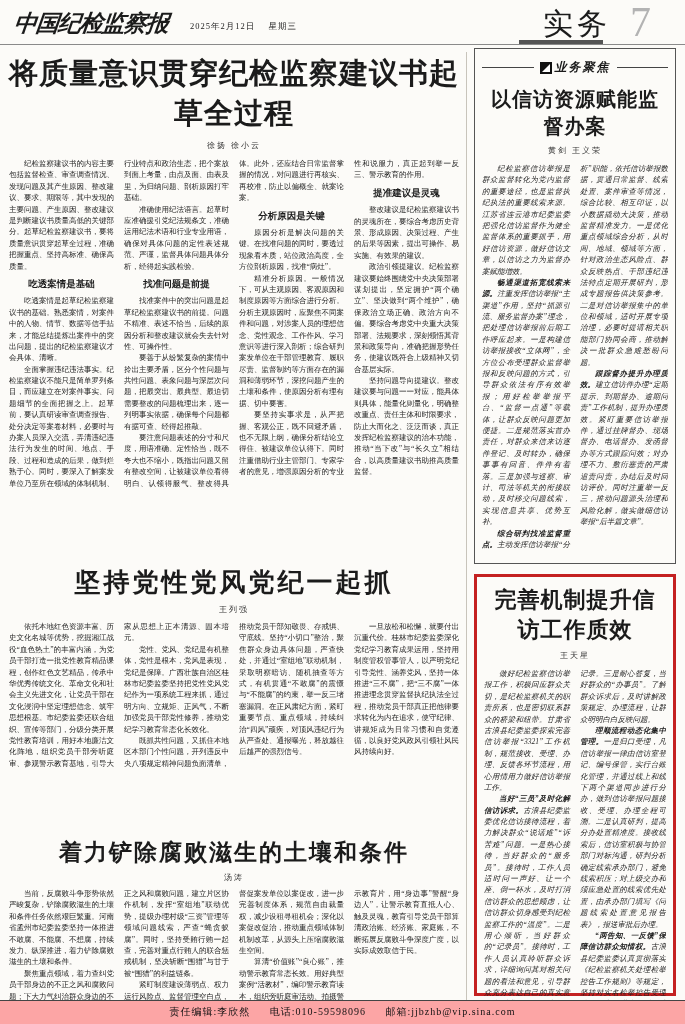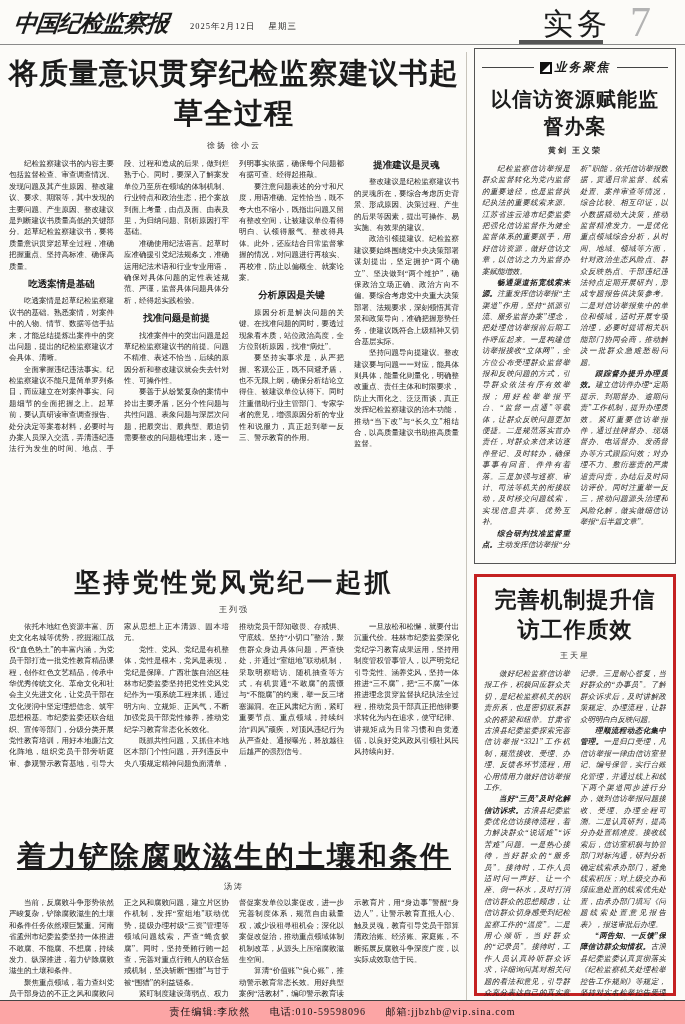--- a/index.html
+++ b/index.html
@@ -32,32 +32,32 @@
   .kai{font-style:italic;}
   
   .a1 h1{font-size:29px;letter-spacing:1px;margin-top:6px;}
   .a1 .byline{margin:6px 0 7px 0;}
   .a1 .body{height:398px;}
   .a2{margin-top:9px;}
   .a2 h2{font-size:26px;letter-spacing:3px;}
   .a2 .byline{margin:4px 0 6px 0;}
   .a2 .body{height:208px;}
   .a3{margin-top:8px;}
-  .a3 h2{font-size:29px;letter-spacing:2px;text-decoration:underline;}
+  .a3 h2{font-size:23px;letter-spacing:2px;}
   .a3 .byline{margin:4px 0 5px 0;}
   .a3 .body{height:166px;}
   
   .focus-box{position:relative;border:1px solid #555;padding:6px 7px 4px 7px;height:516px;box-sizing:border-box;}
   .kicker{display:flex;align-items:center;margin:4px 0 10px 0;font-style:italic;}
   .kicker .rule{flex:1;height:1px;background:#444;}
   .kicker .label{display:flex;align-items:center;gap:3px;padding:0 6px;font-weight:bold;
                  font-size:12px;letter-spacing:2px;}
   .kicker svg{display:block;}
   .focus-box h2{font-size:20px;letter-spacing:1px;}
-  .focus-box .byline{margin:5px 0 7px 0;font-weight:bold;}
+  .focus-box .byline{margin:5px 0 7px 0;}
   .focus-box .body{height:424px;}
   .red-box{margin-top:10px;border:3px solid #c42121;padding:8px 7px 4px 7px;height:422px;box-sizing:border-box;background:#fcfbf8;}
   .red-box h2{font-size:22px;letter-spacing:1px;}
   .red-box .byline{margin:5px 0 7px 0;}
   .red-box .body{height:348px;}
   
   .footer{position:absolute;left:0;right:0;bottom:0;height:19px;border-top:1.5px solid #444;
           text-align:center;font-size:10px;padding-top:4px;letter-spacing:1px;color:#111;background:#fca5a5;}
   .footer span{margin:0 8px;}
 </style>
@@ -89,20 +89,21 @@
             <h3>吃透案情是基础</h3>
             <p>吃透案情是起草纪检监察建议书的基础。熟悉案情，对案件中的人物、情节、数据等信手拈来，才能总结提炼出案件中的突出问题，提出的纪检监察建议才会具体、清晰。</p>
             <p>全面掌握违纪违法事实。纪检监察建议不能只是简单罗列条目，而应建立在对案件事实、问题细节的全面把握之上。起草前，要认真研读审查调查报告、处分决定等案卷材料，必要时与办案人员深入交流，弄清违纪违法行为发生的时间、地点、手段、过程和造成的后果，做到烂熟于心。同时，要深入了解案发单位乃至所在领域的体制机制、行业特点和政治生态，把个案放到面上考量，由点及面、由表及里，为归纳问题、剖析原因打牢基础。</p>
             <p>准确使用纪法语言。起草时应准确援引党纪法规条文，准确运用纪法术语和行业专业用语，确保对具体问题的定性表述规范、严谨，监督具体问题具体分析，经得起实践检验。</p>
             <h3>找准问题是前提</h3>
             <p>找准案件中的突出问题是起草纪检监察建议书的前提。问题不精准、表述不恰当，后续的原因分析和整改建议就会失去针对性、可操作性。</p>
             <p>要善于从纷繁复杂的案情中拎出主要矛盾，区分个性问题与共性问题、表象问题与深层次问题，把最突出、最典型、最迫切需要整改的问题梳理出来，逐一列明事实依据，确保每个问题都有据可查、经得起推敲。</p>
             <p>要注意问题表述的分寸和尺度，用语准确、定性恰当，既不夸大也不缩小，既指出问题又留有整改空间，让被建议单位看得明白、认领得服气、整改得具体。此外，还应结合日常监督掌握的情况，对问题进行再核实、再校准，防止以偏概全、就案论案。</p>
             <h3>分析原因是关键</h3>
             <p>原因分析是解决问题的关键。在找准问题的同时，要透过现象看本质，站位政治高度，全方位剖析原因，找准“病灶”。</p>
+            <p>精准分析原因。一般情况下，可从主观原因、客观原因和制度原因等方面综合进行分析。分析主观原因时，应聚焦不同案件和问题，对涉案人员的理想信念、党性观念、工作作风、学习意识等进行深入剖析；综合研判案发单位在干部管理教育、履职尽责、监督制约等方面存在的漏洞和薄弱环节，深挖问题产生的土壤和条件，使原因分析有理有据、切中要害。</p>
             <p>要坚持实事求是，从严把握、客观公正，既不回避矛盾，也不无限上纲，确保分析结论立得住、被建议单位认得下。同时注重借助行业主管部门、专家学者的意见，增强原因分析的专业性和说服力，真正起到举一反三、警示教育的作用。</p>
             <h3>提准建议是灵魂</h3>
             <p>整改建议是纪检监察建议书的灵魂所在，要综合考虑历史背景、形成原因、决策过程、产生的后果等因素，提出可操作、易实施、有效果的建议。</p>
             <p>政治引领提建议。纪检监察建议要始终围绕党中央决策部署谋划提出，坚定拥护“两个确立”、坚决做到“两个维护”，确保政治立场正确、政治方向不偏。要综合考虑党中央重大决策部署、法规要求，深刻领悟其背景和政策导向，准确把握形势任务，使建议既符合上级精神又切合基层实际。</p>
             <p>坚持问题导向提建议。整改建议要与问题一一对应，能具体则具体，能量化则量化，明确整改重点、责任主体和时限要求，防止大而化之、泛泛而谈，真正发挥纪检监察建议的治本功能，推动“当下改”与“长久立”相结合，以高质量建议书助推高质量监督。</p>
           </div>
       </article>
 
       <article class="a2">
         <h2>坚持党性党风党纪一起抓</h2>

